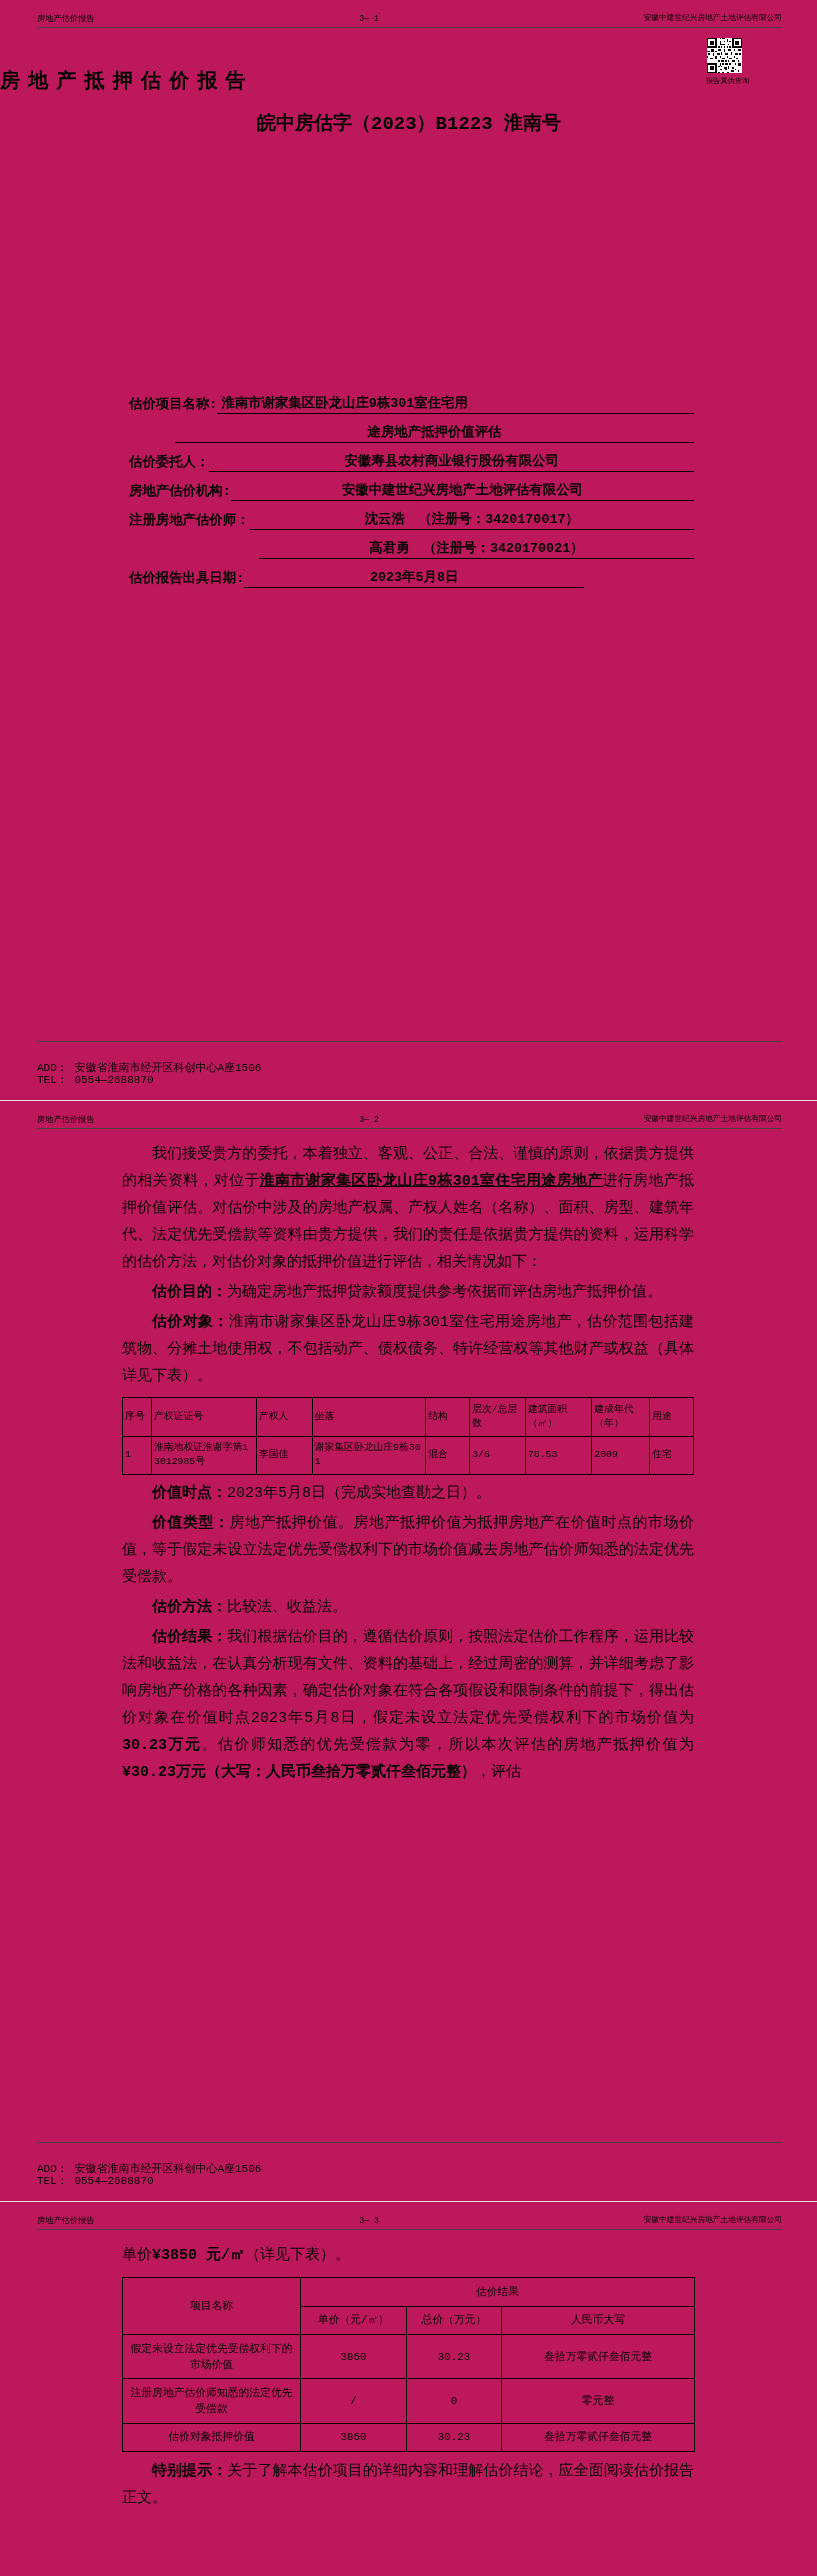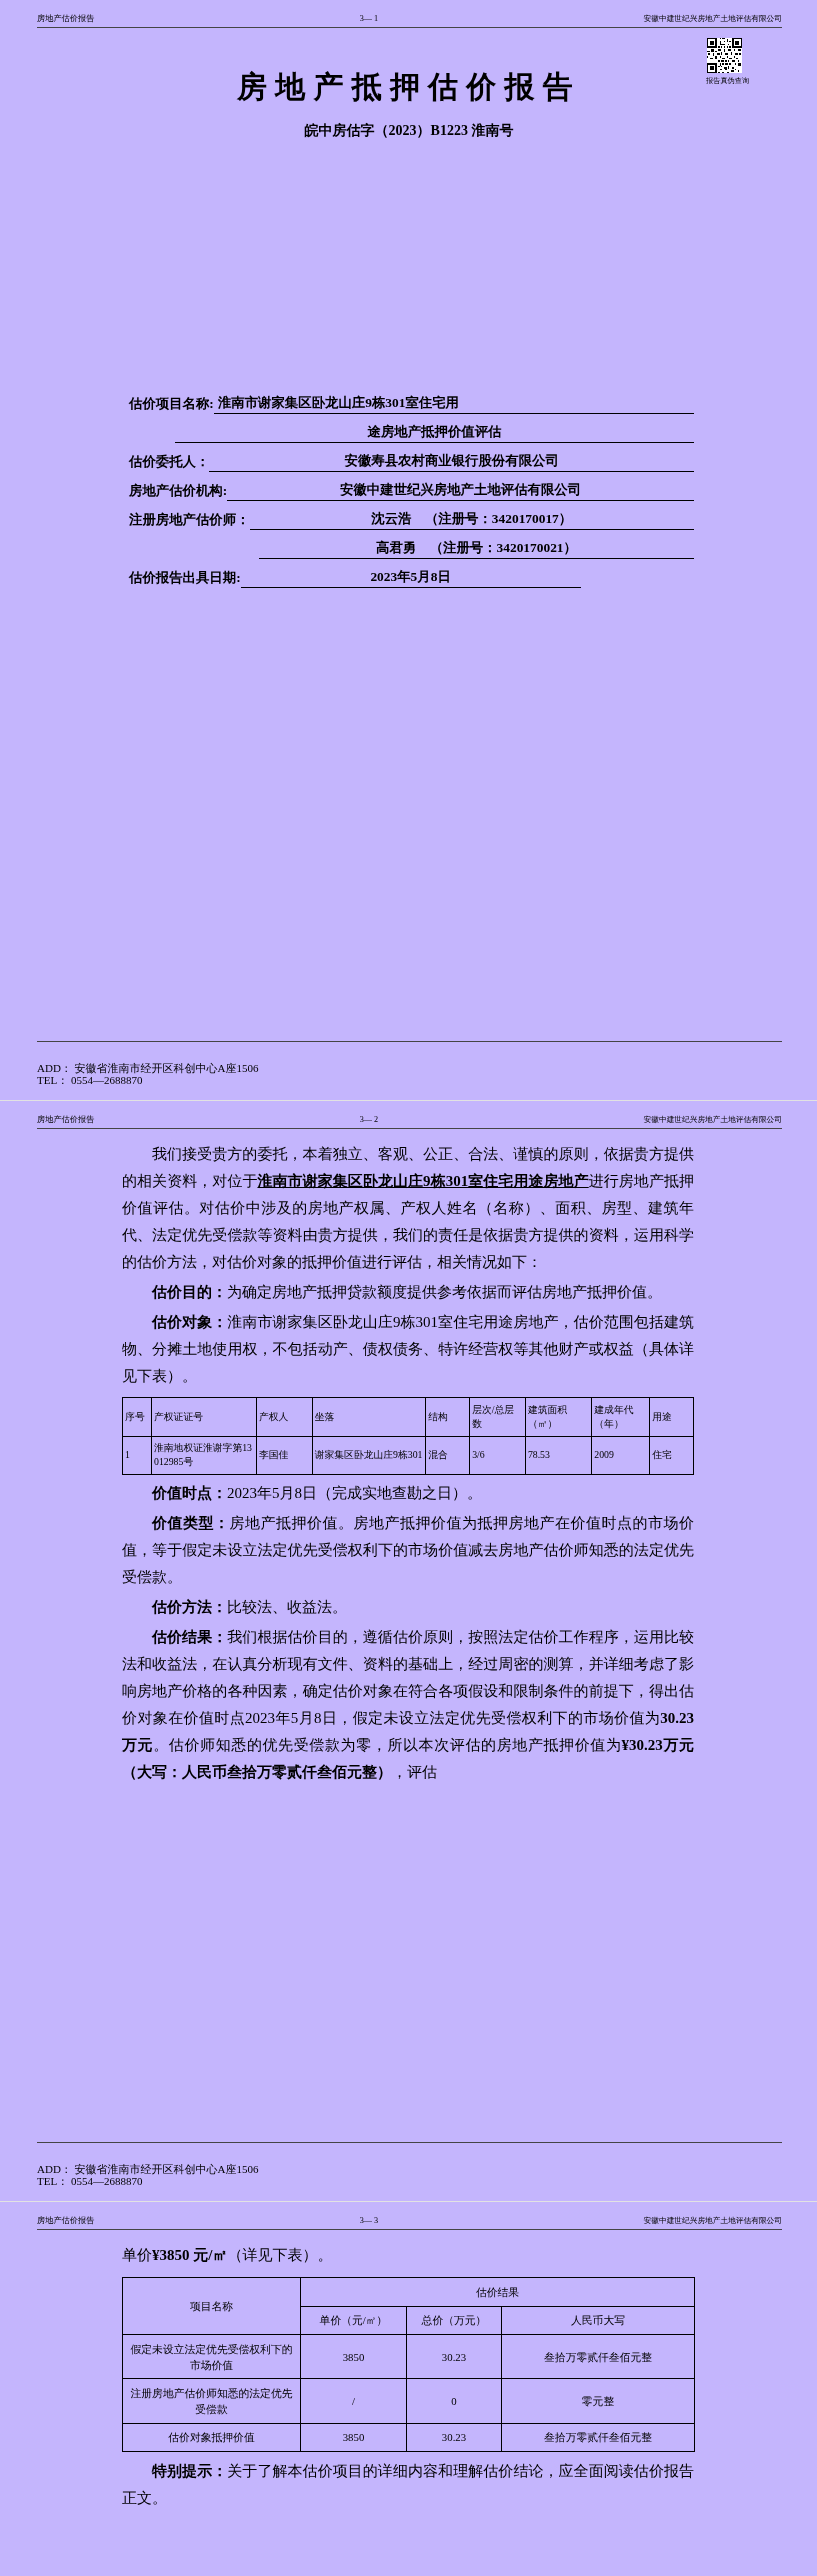--- a/index.html
+++ b/index.html
@@ -1,29 +1,29 @@
 <!DOCTYPE html>
 <html style="font-size:8.2px"><head>
 <meta charset="utf-8">
 <style>
   html,body{margin:0;padding:0;}
   body{width:818px;background:#f2f2f2;font-family:"Liberation Serif","DejaVu Serif",serif;color:#000;}
-  .page{position:relative;width:818px;height:1100px;background:#c4b5fd;overflow:hidden;}
+  .page{position:relative;width:818px;height:1100px;background:#be185d;overflow:hidden;font-family:Liberation Mono, monospace;}
   .page+.page{border-top:0.5px solid #e2e2e2;}
 
   
   .pg-header{position:absolute;top:13.4px;left:37px;right:36px;display:flex;justify-content:space-between;align-items:flex-end;font-size:8.2px;line-height:11.3px;border-bottom:0.5px solid #444;padding-bottom:2.1px;}
   .pg-header .ph-right{font-size:7.7px;}
   .pg-footer{position:absolute;bottom:13.4px;left:37px;right:36px;border-top:0.5px solid #444;padding-top:20px;font-size:11px;line-height:12.4px;}
 
   
   .qr-wrap{position:absolute;top:38px;right:75px;width:37px;text-align:center;}
   .qr-caption{font-size:7.2px;margin-top:1px;white-space:nowrap;}
-  .title{position:absolute;top:67px;left:0;width:100%;text-align:center;font-size:30px;font-weight:bold;letter-spacing:8.2px;margin:0;}
-  .doc-no{position:absolute;top:122px;left:0;width:100%;text-align:center;font-size:14px;font-weight:bold;}
+  .title{position:absolute;top:67px;left:0;width:100%;text-align:left;font-size:20px;font-weight:bold;letter-spacing:8.2px;margin:0;}
+  .doc-no{position:absolute;top:110px;left:0;width:100%;text-align:center;font-size:19px;font-weight:bold;}
   .fields{position:absolute;top:385px;left:129px;right:124px;font-size:13.4px;font-weight:bold;}
   .f-row{display:flex;align-items:flex-end;height:29px;}
   .f-label{white-space:nowrap;padding-bottom:1.5px;margin-top:48px;}
   .f-value{flex:1;border-bottom:1px solid #000;text-align:center;padding-bottom:1.5px;display:flex;align-items:flex-end;justify-content:center;gap:13.4px;white-space:nowrap;}
   .fv-left{justify-content:flex-start;padding-left:4.1px;}
   .fv-date{flex:0 0 340px;}
   .f-spacer1{width:46px;}
   .f-spacer2{width:130px;}
 
   

